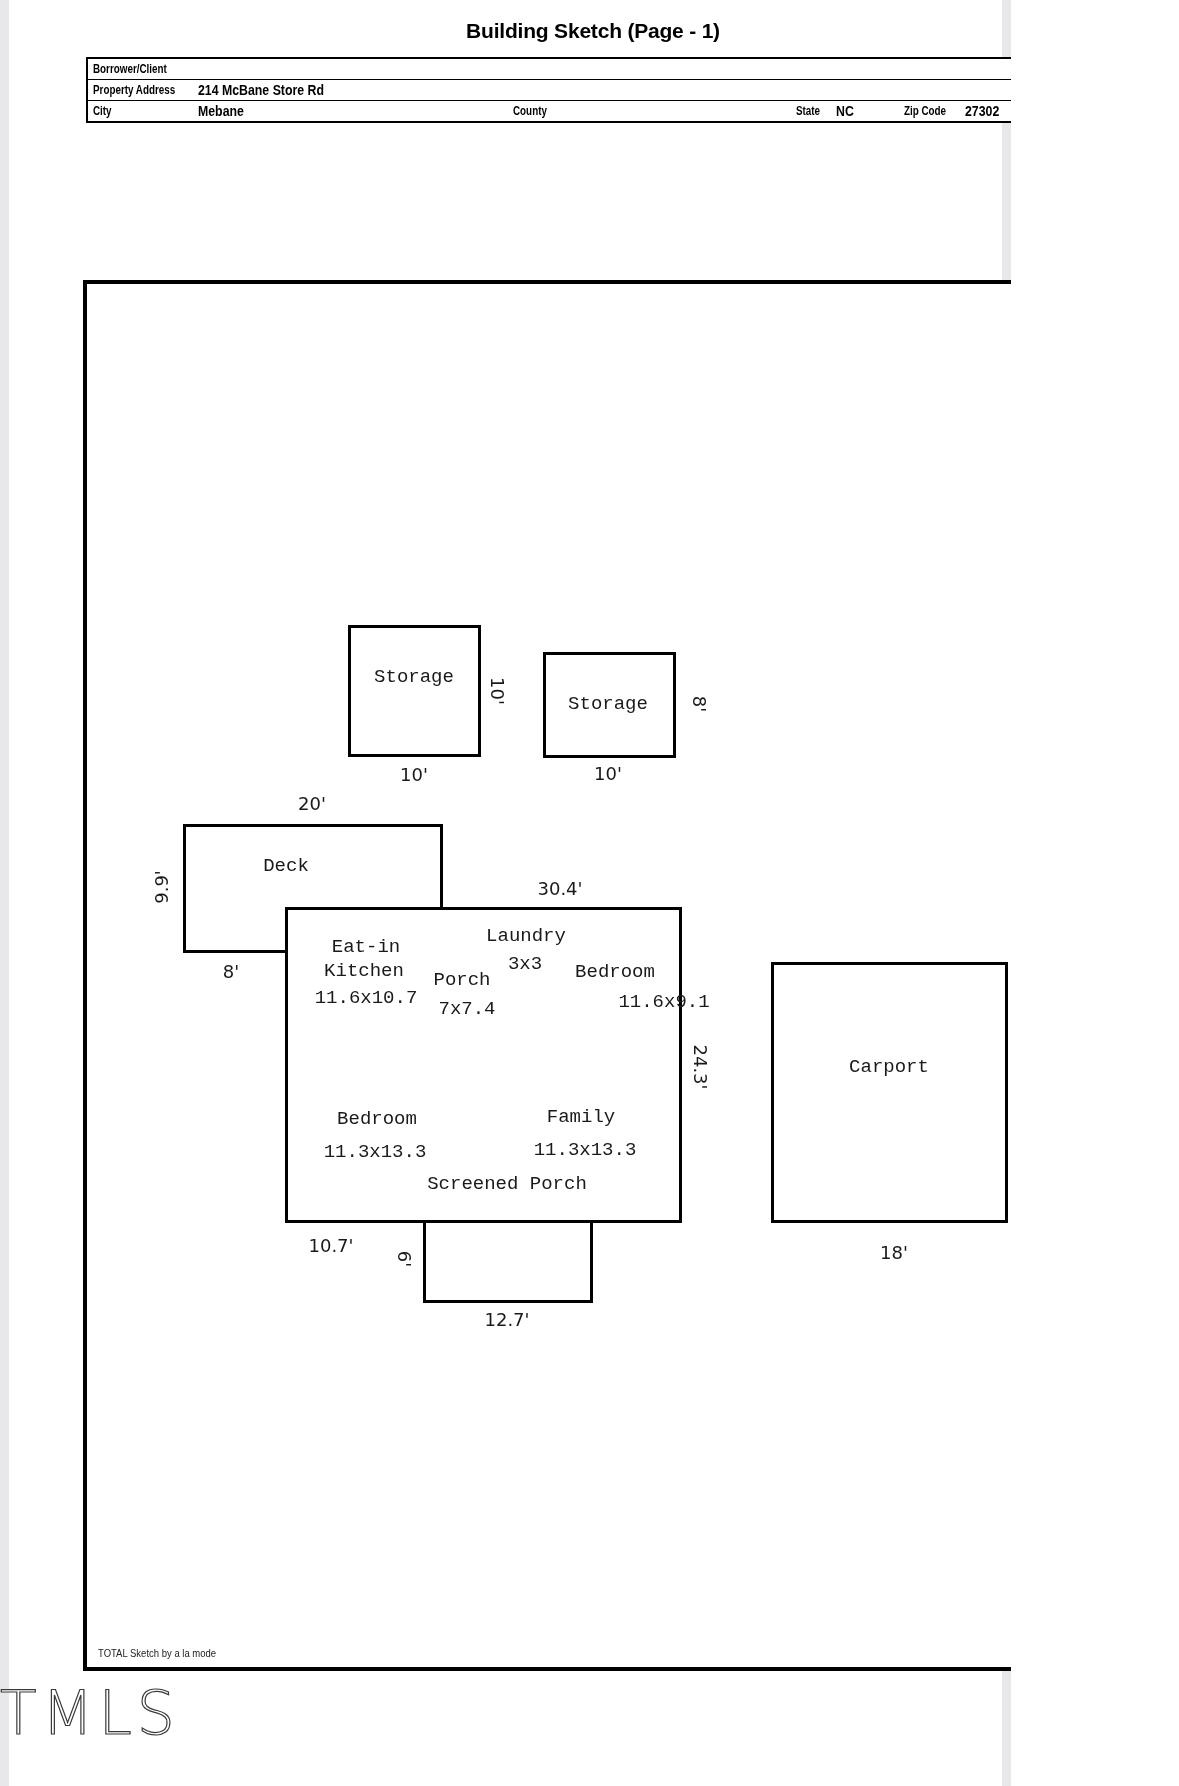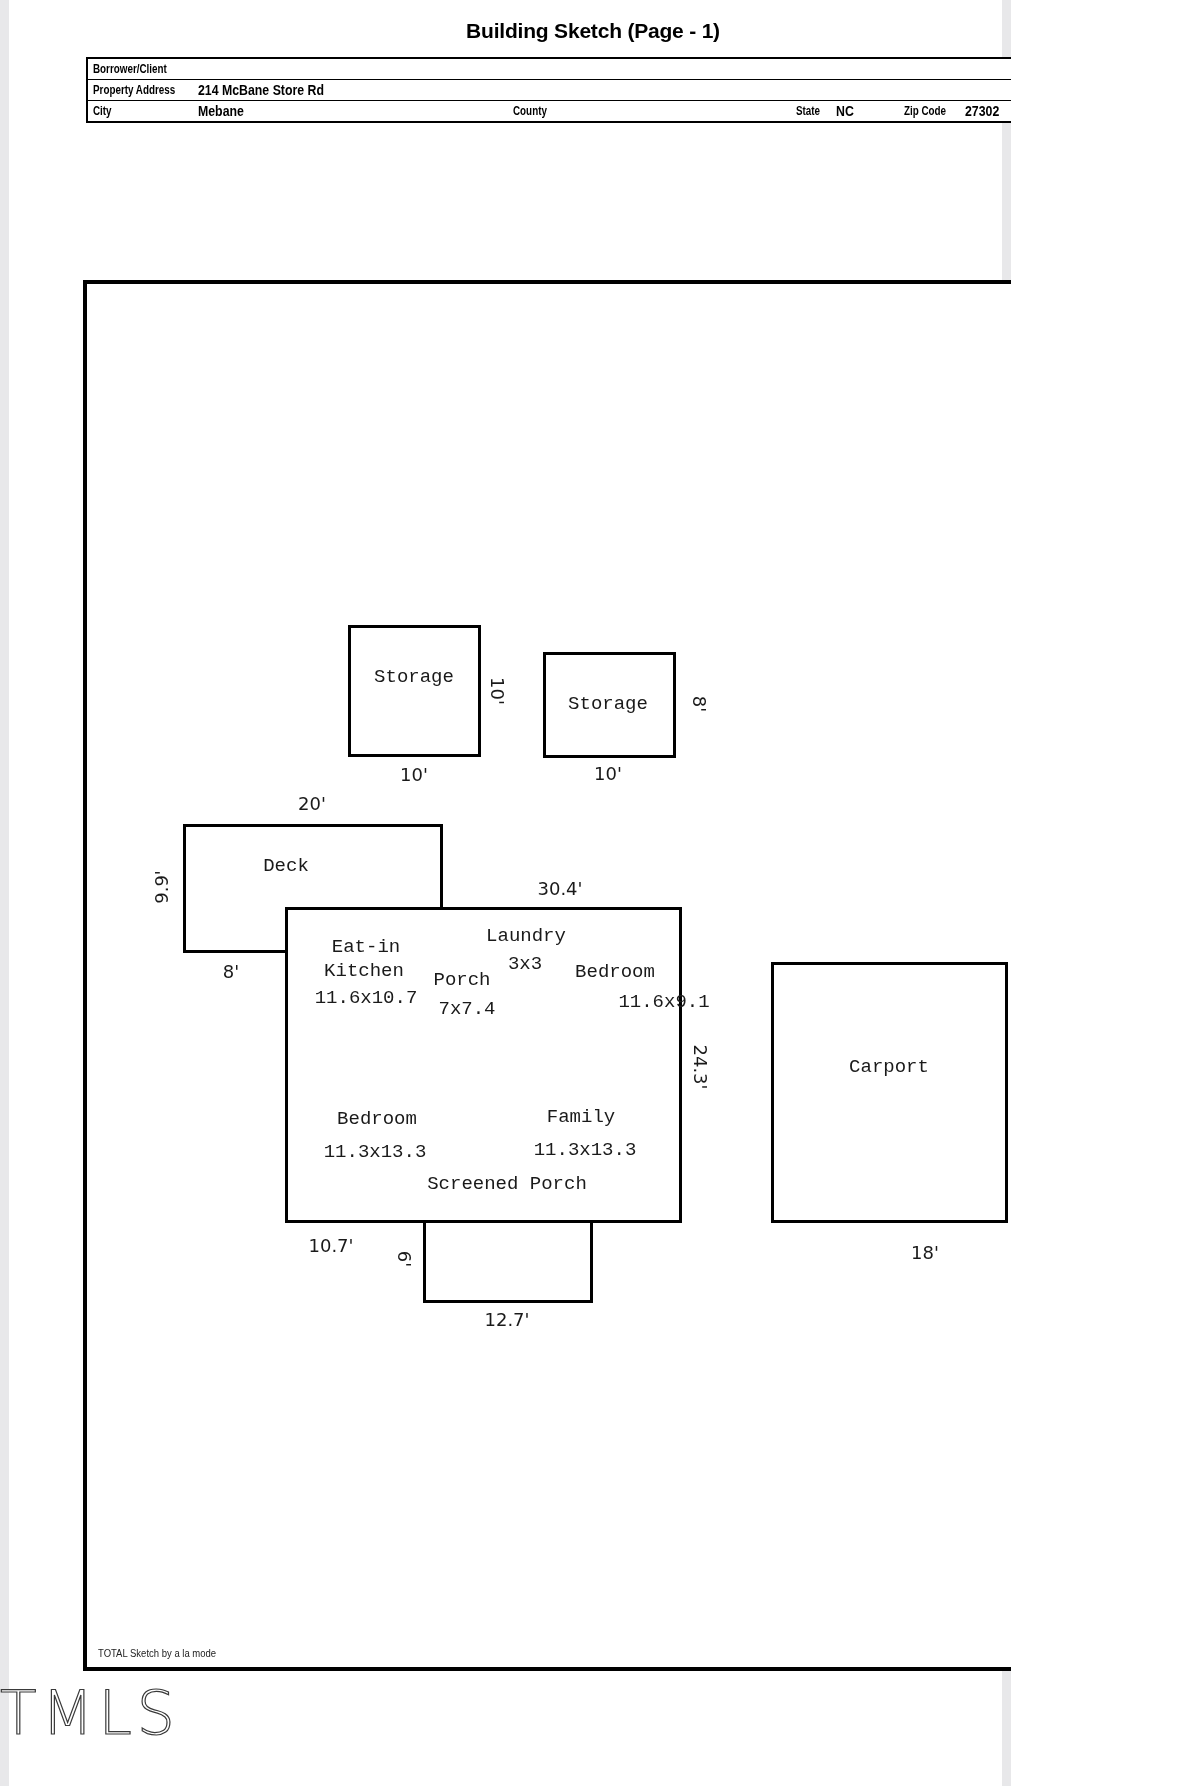--- a/index.html
+++ b/index.html
@@ -120,17 +120,17 @@
   <div class="dim" style="left:231px;  top:971px;">8'</div>
 
   <div class="dim" style="left:560px;  top:888px;">30.4'</div>
   <div class="dim r90" style="left:700px;  top:1067px;">24.3'</div>
   <div class="dim" style="left:331px;  top:1245px;">10.7'</div>
 
   <div class="dim r90" style="left:404px;  top:1259px;">6'</div>
   <div class="dim" style="left:507px;  top:1319px;">12.7'</div>
 
   <div class="dim r90" style="left:1027px; top:1098px;">20'</div>
-  <div class="dim" style="left:925px;  top:1252px;">18'</div>
+  <div class="dim" style="left:894px;  top:1252px;">18'</div>
 
   <div id="footer-note">TOTAL Sketch by a la mode</div>
   <div id="watermark">TMLS</div>
 </div>
 
 </body></html>

